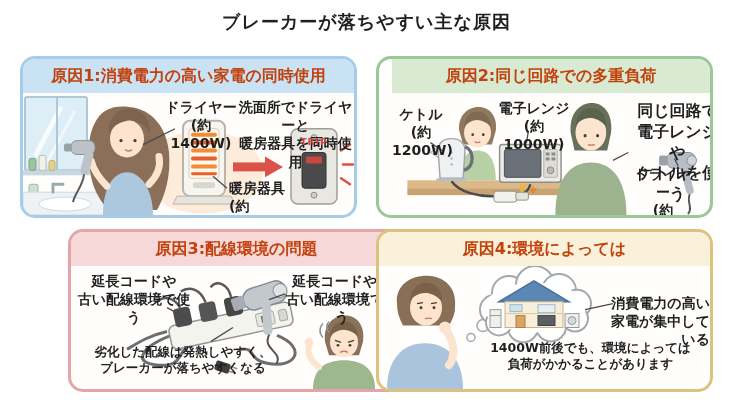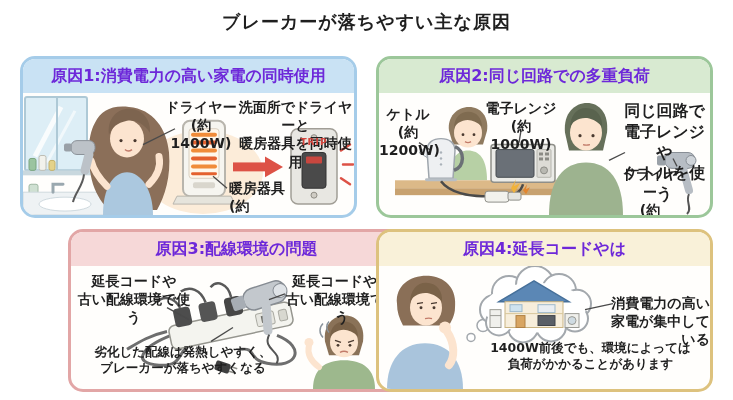--- a/index.html
+++ b/index.html
@@ -12,28 +12,28 @@
   .main-title {
     position:absolute; top:10px; left:0; width:733px;
     text-align:center; font-size:18px; font-weight:bold; letter-spacing:1px;
   }
   .panel {
     position:absolute; border:3px solid; border-radius:15px;
     background:#fffefc; overflow:hidden; box-sizing:border-box;
   }
   .panel-header {
     height:34px; display:flex; align-items:center; justify-content:center;
-    font-size:16px; font-weight:bold; color:#6d28d9;
+    font-size:16px; font-weight:bold; color:#c2410c;
   }
   .panel-body { position:relative; height:calc(100% - 34px); }
   .scene { position:absolute; left:0; top:0; width:100%; height:100%; }
 
   .panel-1 { left:20px;  top:56px;  width:337px; height:162px; border-color:#a5cce9; }
   .panel-1 .panel-header { background:#c9e2f4; }
-  .panel-2 { left:376px; top:56px;  width:337px; height:162px; border-color:#9cc79a; }
+  .panel-2 { left:376px; top:56px;  width:337px; height:162px; border-color:#9cc79a;padding-left:13px; }
   .panel-2 .panel-header { background:#d8ead1; }
   .panel-3 { left:20px;  top:229px; width:337px; height:163px; border-color:#e2a6a6;margin-left:48px; }
   .panel-3 .panel-header { background:#f6d8d8; }
   .panel-4 { left:376px; top:229px; width:337px; height:163px; border-color:#ddc27e; }
   .panel-4 .panel-header { background:#f9f1d9; }
 
   .lbl {
     position:absolute; font-weight:bold; white-space:pre-line;
     text-align:center; line-height:1.3; font-size:14px; color:#1f1f1f;
   }
@@ -312,21 +312,21 @@
 古い配線環境で使う</div>
     <div class="lbl p3-right">延長コードやは
 古い配線環境で使う</div>
     <div class="lbl p3-note">劣化した配線は発熱しやすく、
 ブレーカーが落ちやすくなる</div>
   </div>
 </div>
 
 <div class="panel panel-4">
   <div class="panel-header">
-    <span>原因4:延長コードやは</span>
+    <span>原因4:環境によっては</span>
   </div>
   <div class="panel-body">
     <svg class="scene" viewBox="0 0 331 124" preserveAspectRatio="none">
 
       <g>
         <path d="M18,38 C16,18 34,8 52,10 C68,12 78,24 76,42 C76,50 72,56 70,60 L24,60 C20,52 18,46 18,38 Z" fill="#8a6f57"></path>
         <ellipse cx="47" cy="42" rx="16" ry="18" fill="#fce4cf"></ellipse>
         <path d="M31,38 C31,24 38,17 47,17 C58,17 64,26 63,36 C56,28 48,26 41,28 C35,30 32,33 31,38 Z" fill="#7a6248"></path>
         <path d="M38,38 L44,37" stroke="#4a3a30" stroke-width="1.3"></path>
         <path d="M58,37 L52,38" stroke="#4a3a30" stroke-width="1.3"></path>

